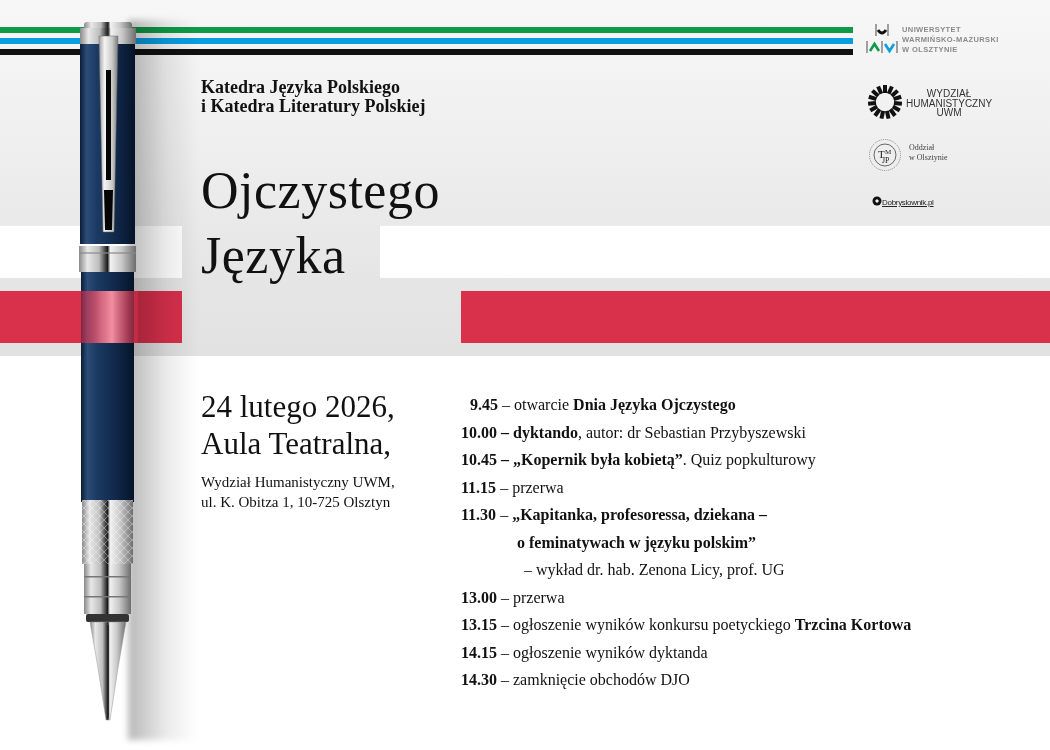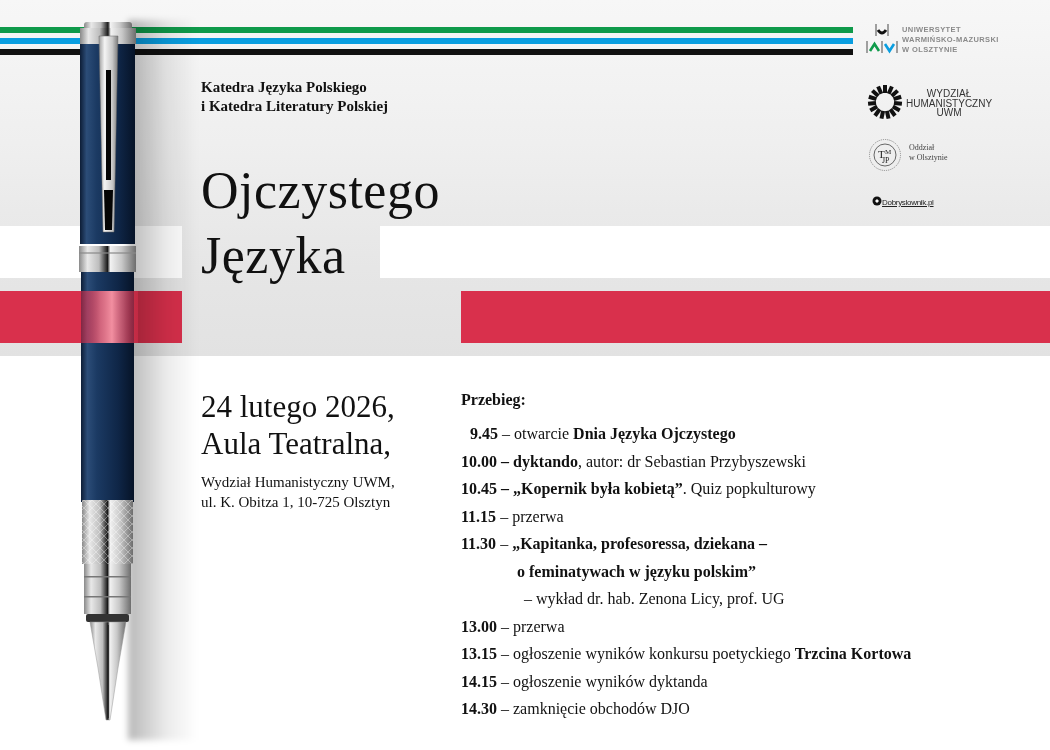--- a/index.html
+++ b/index.html
@@ -5,21 +5,21 @@
   html, body { margin:0; padding:0; }
   body { width:1050px; height:750px; position:relative; overflow:hidden; background:#ffffff; font-family:"Liberation Serif", serif; color:#111; }
   .gray-band { position:absolute; left:0; top:0; width:1050px; height:356px;
     background:linear-gradient(180deg,#f7f7f7 0%,#efefef 40%,#e6e6e6 75%,#e2e2e2 100%); }
   .white-strip { position:absolute; background:#ffffff; top:226px; height:52px; }
   .red-strip { position:absolute; top:291px; height:52px; }
   .stripe { position:absolute; left:0; width:853px; }
   .pen-shadow { position:absolute; left:128px; top:20px; width:70px; height:720px;
     background:linear-gradient(90deg, rgba(0,0,0,0.28), rgba(0,0,0,0.08) 55%, rgba(0,0,0,0)); filter:blur(3px); }
   .pen { position:absolute; left:0; top:0; }
-  .invite { position:absolute; left:201px; top:78px; font-weight:bold; font-size:15px; line-height:19px; }
+  .invite { position:absolute; left:201px; top:78px; font-weight:bold; font-size:18px; line-height:19px; }
   .title { position:absolute; left:201px; top:158px; font-size:52px; line-height:65px; letter-spacing:0.5px; }
   .title div { white-space:nowrap; }
   .date { position:absolute; left:201px; top:388px; font-size:31px; line-height:37px; }
   .address { position:absolute; left:201px; top:472px; font-size:15px; line-height:20px; }
   .prog { position:absolute; left:461px; top:391px; font-size:16px; }
   .prog .head { font-weight:bold; margin-bottom:11px; }
   .row { height:27.5px; line-height:27.5px; white-space:nowrap; }
   .row b { font-weight:bold; }
   .indent1 { padding-left:9px; }
   .indent2 { padding-left:56px; font-weight:bold; }
@@ -127,21 +127,20 @@
   <div>24 lutego 2026,</div>
   <div>Aula Teatralna,</div>
 </div>
 
 <div class="address">
   <div>Wydział Humanistyczny UWM,</div>
   <div>ul. K. Obitza 1, 10-725 Olsztyn</div>
 </div>
 
 <div class="prog">
-  <div class="head">Przebieg:</div>
 
   <div class="row indent1">
     <b>9.45</b><span> – </span><span>otwarcie </span><b>Dnia Języka Ojczystego</b>
   </div>
   <div class="row">
     <b>10.00</b><b> – </b><b>dyktando</b><span>, autor: dr Sebastian Przybyszewski</span>
   </div>
   <div class="row">
     <b>10.45</b><b> – </b><b>„Kopernik była kobietą”</b><span>. Quiz popkulturowy</span>
   </div>

